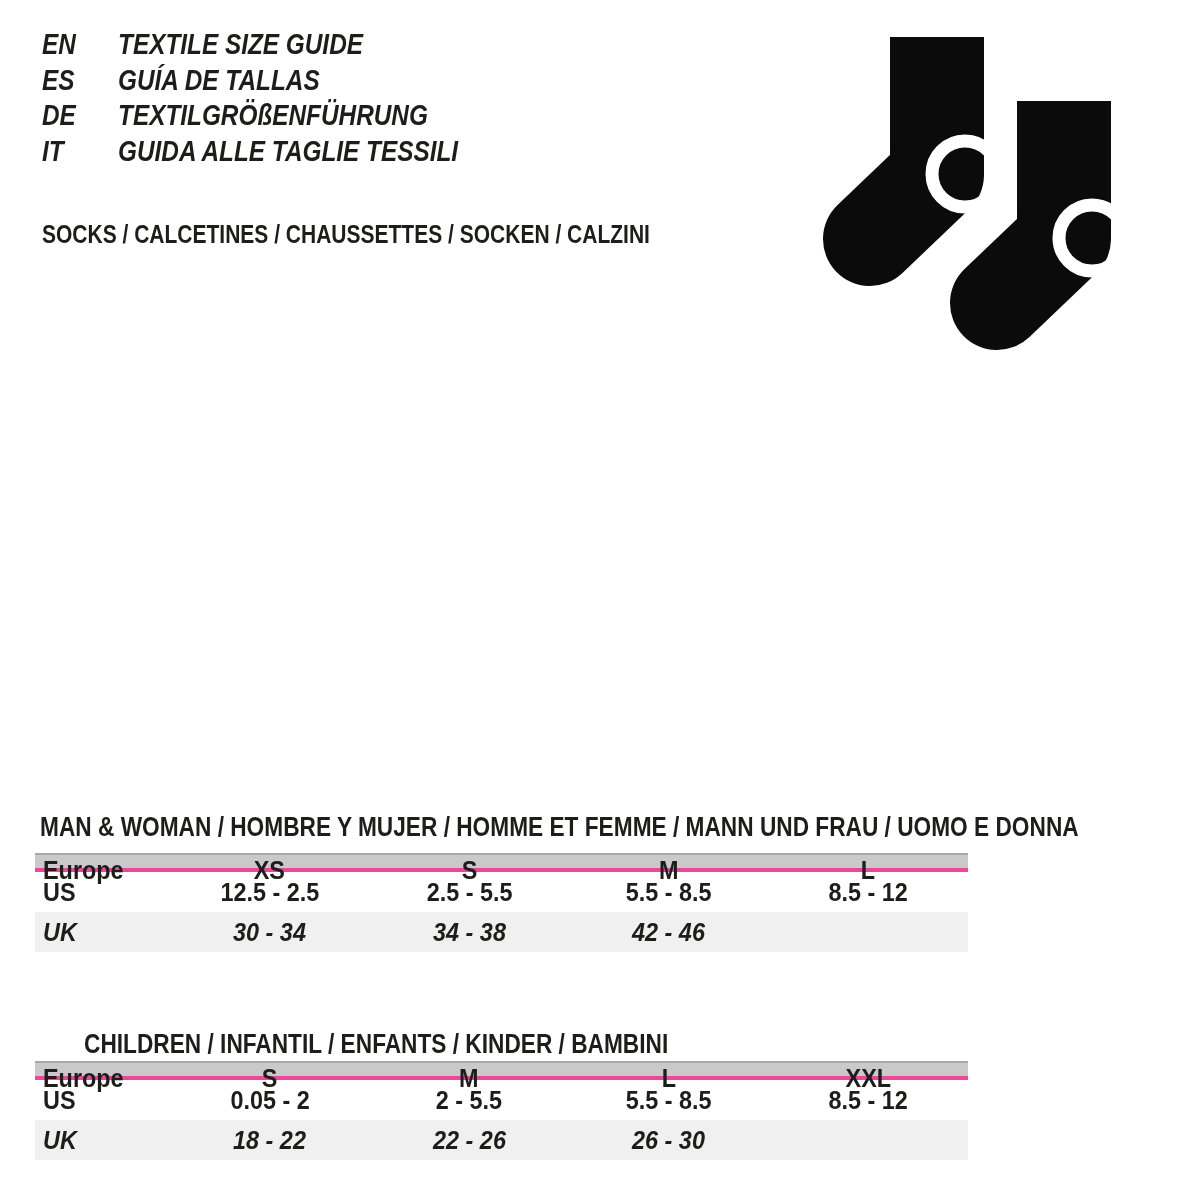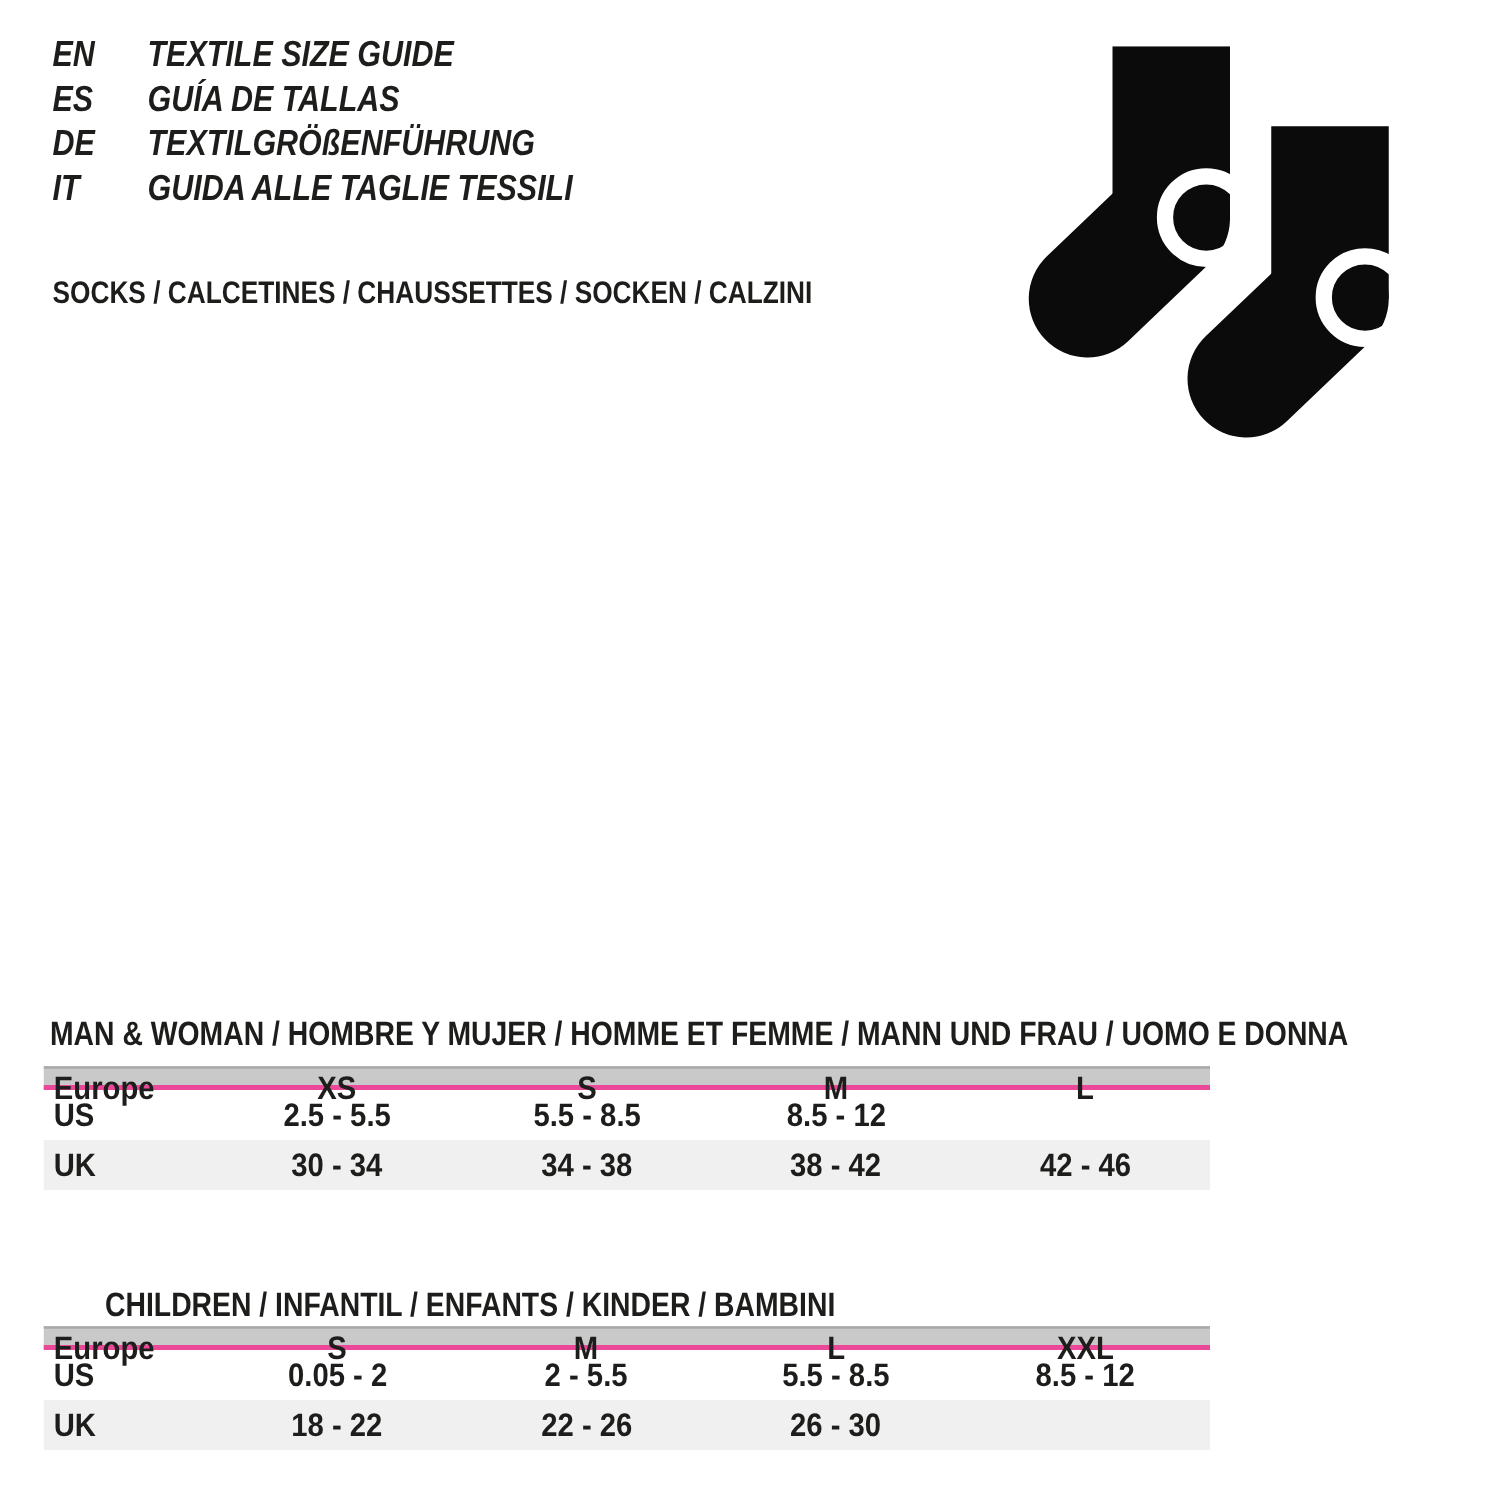--- a/index.html
+++ b/index.html
@@ -31,21 +31,21 @@
   .size-table{position:absolute;left:35px;width:933px;}
   .t1{top:853px;}
   .t2{top:1061px;}
 
   .tr{display:grid;grid-template-columns:135px 1fr 1fr 1fr 1fr;height:40px;align-items:center;
       font-size:26px;font-weight:700;background:#ffffff;}
   .td{text-align:center;overflow:visible;}
   .td.first{text-align:left;padding-left:8px;}
   .tr.thead{background:#c9c9c9;height:19px;box-sizing:border-box;
             border-top:2px solid #a9a9a9;border-bottom:4px solid #ec4899;}
-  .tr.alt{background:#f0f0f0;}
+  .tr.alt{background:#f0f0f0;font-style:italic;}
 </style>
 </head>
 <body>
 
 <div class="lang-block">
   <div class="lang-row">
     <span class="lang-code"><span class="cond">EN</span></span>
     <span class="cond">TEXTILE SIZE GUIDE</span>
   </div>
   <div class="lang-row">
@@ -86,29 +86,29 @@
 <div class="size-table t1">
   <div class="tr thead">
     <div class="td first"><span class="condt">Europe</span></div>
     <div class="td"><span class="condt ccenter">XS</span></div>
     <div class="td"><span class="condt ccenter">S</span></div>
     <div class="td"><span class="condt ccenter">M</span></div>
     <div class="td"><span class="condt ccenter">L</span></div>
   </div>
   <div class="tr">
     <div class="td first"><span class="condt">US</span></div>
+    <div class="td"><span class="condt ccenter">12.5 - 2.5</span></div>
     <div class="td"><span class="condt ccenter">2.5 - 5.5</span></div>
     <div class="td"><span class="condt ccenter">5.5 - 8.5</span></div>
     <div class="td"><span class="condt ccenter">8.5 - 12</span></div>
   </div>
   <div class="tr alt">
     <div class="td first"><span class="condt">UK</span></div>
     <div class="td"><span class="condt ccenter">30 - 34</span></div>
     <div class="td"><span class="condt ccenter">34 - 38</span></div>
-    <div class="td"><span class="condt ccenter">38 - 42</span></div>
     <div class="td"><span class="condt ccenter">42 - 46</span></div>
   </div>
 </div>
 
 <div class="table-title t2-title">
   <span class="cond">CHILDREN / INFANTIL / ENFANTS / KINDER / BAMBINI</span>
 </div>
 <div class="size-table t2">
   <div class="tr thead">
     <div class="td first"><span class="condt">Europe</span></div>

